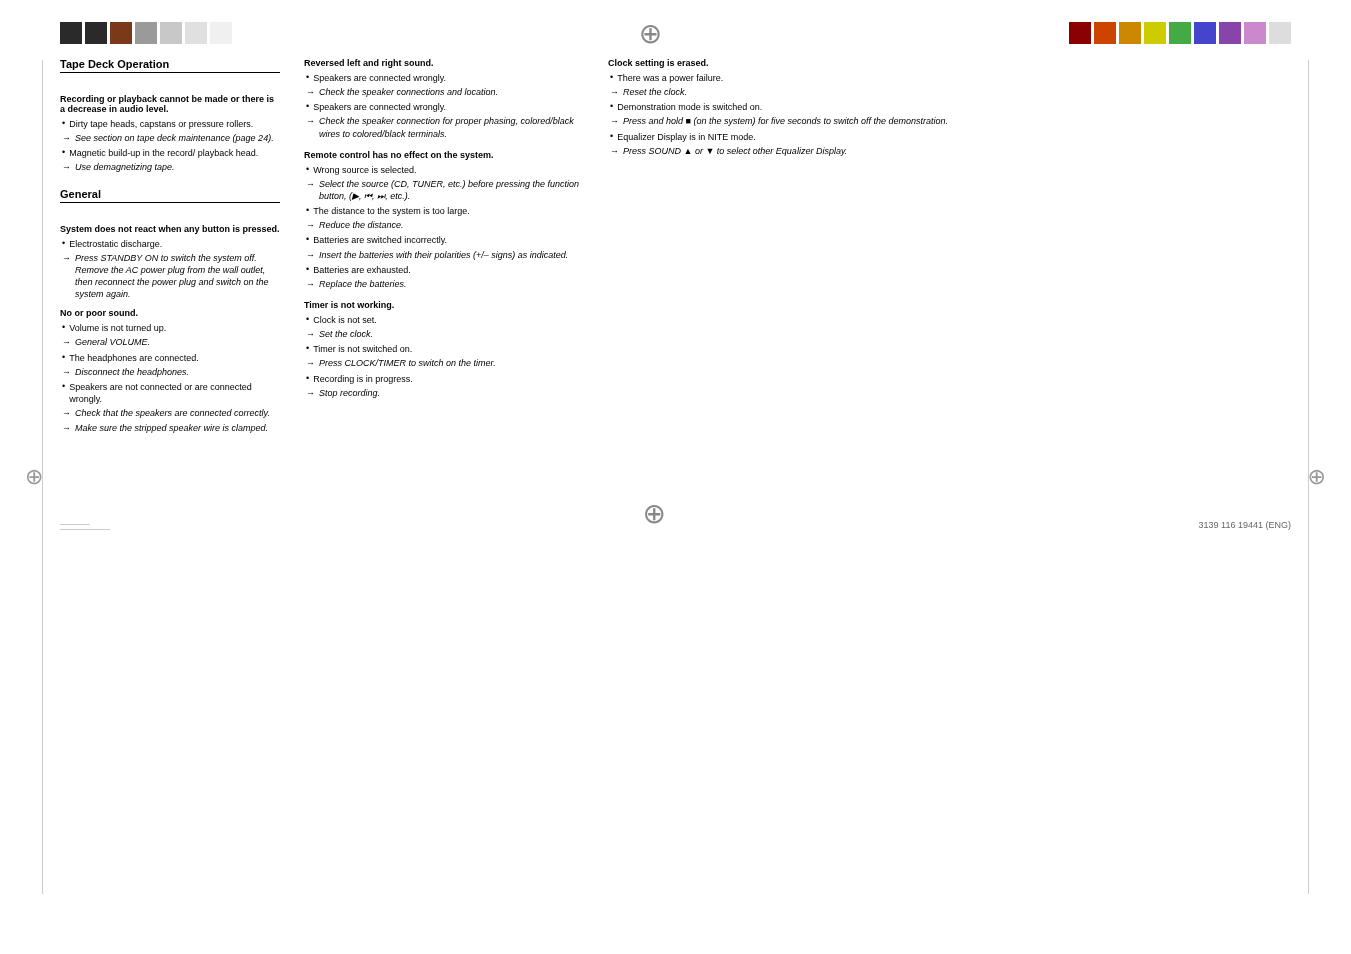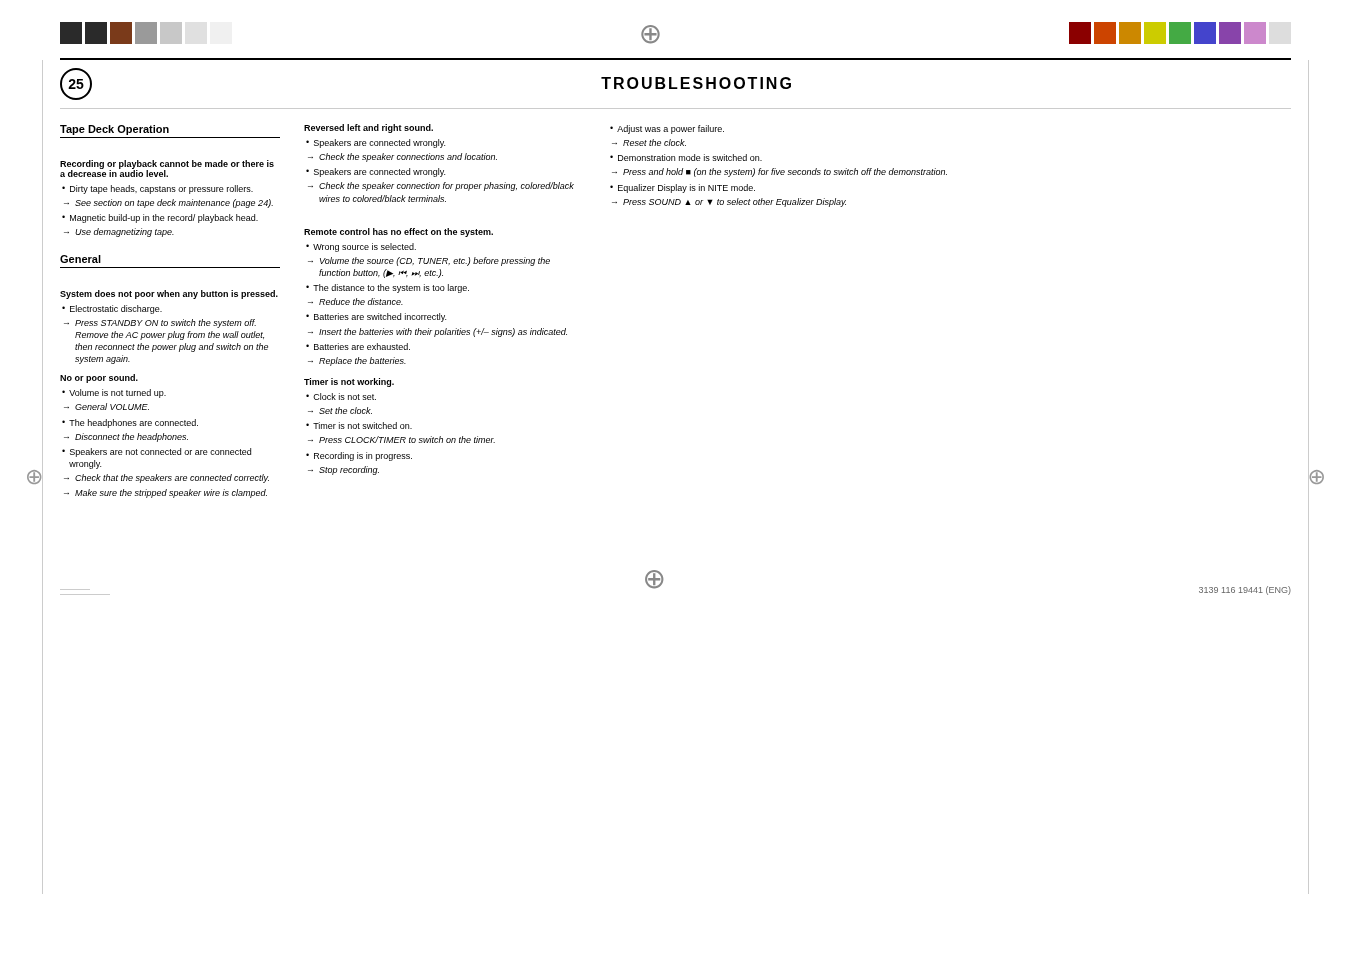--- a/index.html
+++ b/index.html
@@ -247,24 +247,20 @@
       <div class="strip-block s5"></div>
       <div class="strip-block s6"></div>
       <div class="strip-block s7"></div>
       <div class="strip-block s8"></div>
       <div class="strip-block s9"></div>
     </div>
   </div>
 
   <div class="main-content">
 
-    <div class="title-area">
-      <div class="page-badge">25</div>
-      <div class="page-title">TROUBLESHOOTING</div>
-    </div>
 
     <div class="columns">
 
       <div class="col col-left">
         <div class="section-title">Tape Deck Operation</div>
 
         <div class="sub-heading">Recording or playback cannot be made or there is a decrease in audio level.</div>
 
         <div class="bullet-item">
           <span class="bullet-dot">•</span>
@@ -278,21 +274,21 @@
           <span class="bullet-dot">•</span>
           <span class="bullet-text">Magnetic build-up in the record/ playback head.</span>
         </div>
         <div class="arrow-item">
           <span class="arrow-sym">→</span>
           <span class="arrow-text">Use demagnetizing tape.</span>
         </div>
 
         <div class="section-title" style="margin-top:14px;">General</div>
 
-        <div class="sub-heading">System does not poor when any button is pressed.</div>
+        <div class="sub-heading">System does not react when any button is pressed.</div>
 
         <div class="bullet-item">
           <span class="bullet-dot">•</span>
           <span class="bullet-text">Electrostatic discharge.</span>
         </div>
         <div class="arrow-item">
           <span class="arrow-sym">→</span>
           <span class="arrow-text">Press STANDBY ON to switch the system off. Remove the AC power plug from the wall outlet, then reconnect the power plug and switch on the system again.</span>
         </div>
 
@@ -342,28 +338,28 @@
 
         <div class="bullet-item">
           <span class="bullet-dot">•</span>
           <span class="bullet-text">Speakers are connected wrongly.</span>
         </div>
         <div class="arrow-item">
           <span class="arrow-sym">→</span>
           <span class="arrow-text">Check the speaker connection for proper phasing, colored/black wires to colored/black terminals.</span>
         </div>
 
-        <div class="sub-heading" style="margin-top:22px;">Remote control has no effect on the system.</div>
+        <div class="sub-heading" style="margin-top:10px;">Remote control has no effect on the system.</div>
         <div class="bullet-item">
           <span class="bullet-dot">•</span>
           <span class="bullet-text">Wrong source is selected.</span>
         </div>
         <div class="arrow-item">
           <span class="arrow-sym">→</span>
-          <span class="arrow-text">Volume the source (CD, TUNER, etc.) before pressing the function button, (▶, ⏮, ⏭, etc.).</span>
+          <span class="arrow-text">Select the source (CD, TUNER, etc.) before pressing the function button, (▶, ⏮, ⏭, etc.).</span>
         </div>
         <div class="bullet-item">
           <span class="bullet-dot">•</span>
           <span class="bullet-text">The distance to the system is too large.</span>
         </div>
         <div class="arrow-item">
           <span class="arrow-sym">→</span>
           <span class="arrow-text">Reduce the distance.</span>
         </div>
         <div class="bullet-item">
@@ -405,23 +401,24 @@
           <span class="bullet-text">Recording is in progress.</span>
         </div>
         <div class="arrow-item">
           <span class="arrow-sym">→</span>
           <span class="arrow-text">Stop recording.</span>
         </div>
       </div>
 
       <div class="col col-right">
 
-        <div class="bullet-item">
-          <span class="bullet-dot">•</span>
-          <span class="bullet-text">Adjust was a power failure.</span>
+        <div class="sub-heading">Clock setting is erased.</div>
+        <div class="bullet-item">
+          <span class="bullet-dot">•</span>
+          <span class="bullet-text">There was a power failure.</span>
         </div>
         <div class="arrow-item">
           <span class="arrow-sym">→</span>
           <span class="arrow-text">Reset the clock.</span>
         </div>
 
         <div class="bullet-item">
           <span class="bullet-dot">•</span>
           <span class="bullet-text">Demonstration mode is switched on.</span>
         </div>

